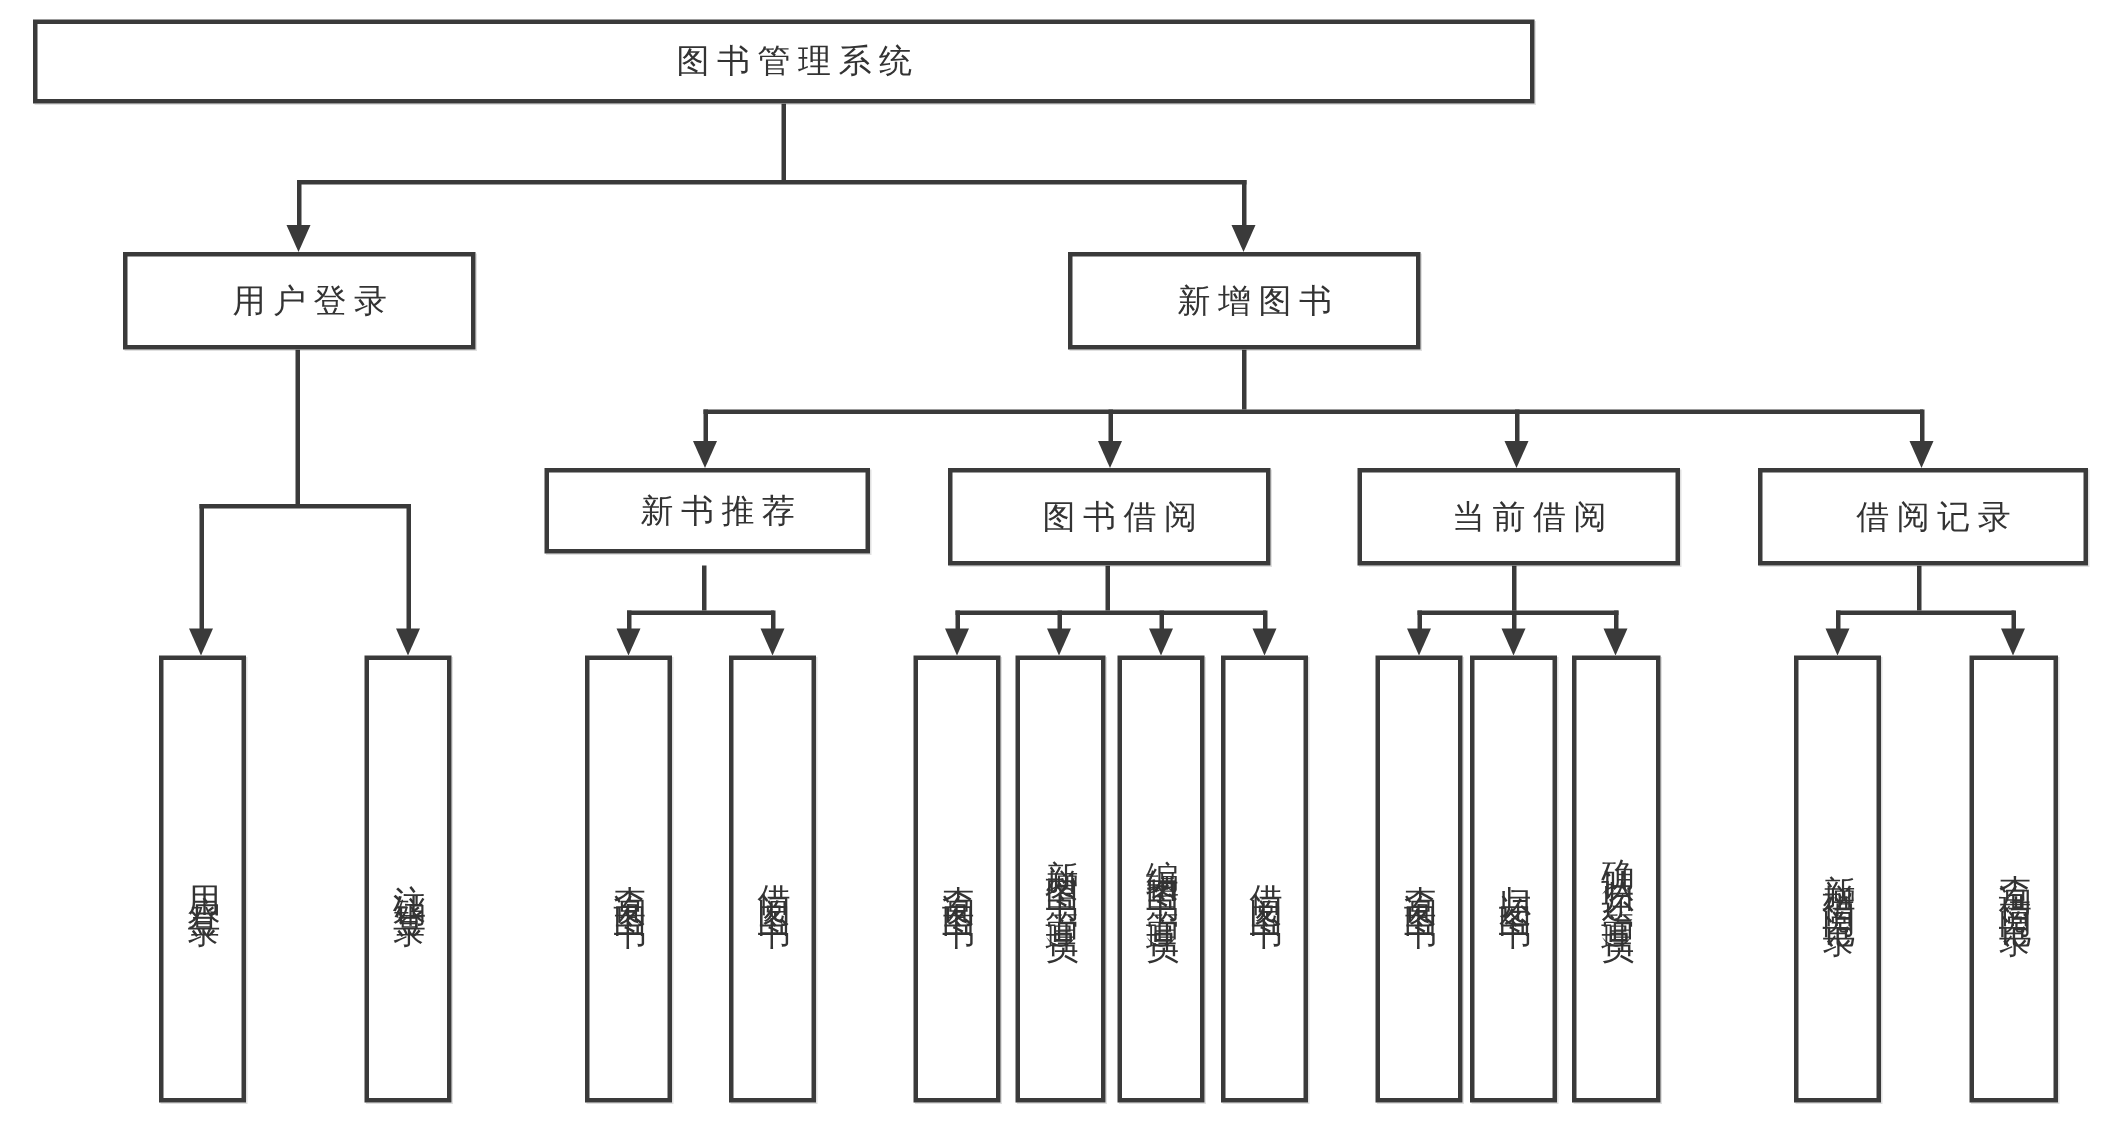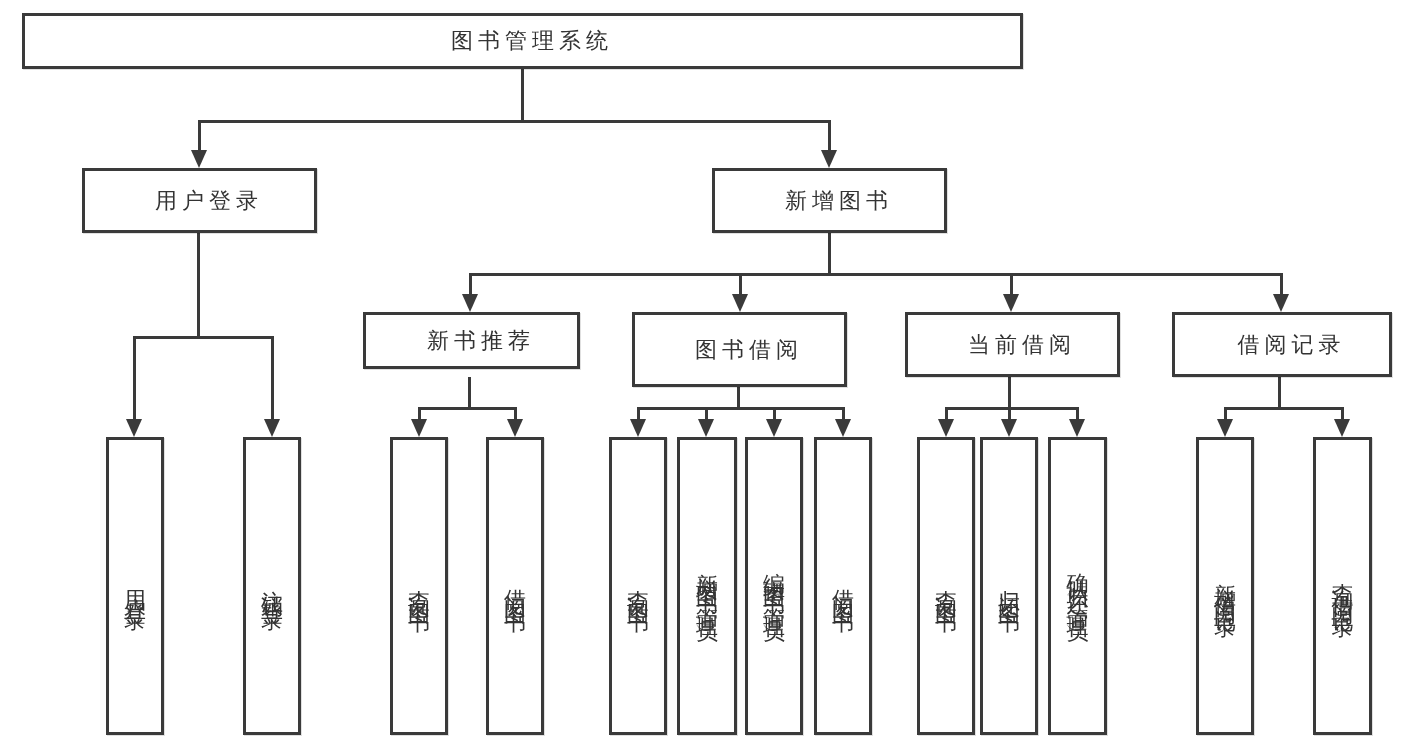--- a/index.html
+++ b/index.html
@@ -117,21 +117,21 @@
       <div class="line" style="left: 1340.5px; top: 407px; width: 3px; height: 14px;"></div>
       <div class="ahead" style="left: 1333.5px; top: 419px;"></div>
     </div>
 
   <div class="box hbox" style="left:22px; top:13px; width:1001px; height:56px;">图书管理系统</div>
 
   <div class="box hbox" style="left:82px; top:168px; width:235px; height:65px;">用户登录</div>
   <div class="box hbox" style="left:712px; top:168px; width:235px; height:65px;">新增图书</div>
 
   <div class="box hbox" style="left:363px; top:312px; width:217px; height:57px;">新书推荐</div>
-  <div class="box hbox" style="left:632px; top:312px; width:215px; height:75px;">图书借阅</div>
+  <div class="box hbox" style="left:632px; top:312px; width:215px; height:65px;">图书借阅</div>
   <div class="box hbox" style="left:1172px; top:312px; width:220px; height:65px;">借阅记录</div>
   <div class="box hbox" style="left:905px; top:312px; width:215px; height:65px;">当前借阅</div>
 
   <div class="box vbox" style="left:106px; top:437px; width:58px; height:298px;">用户登录</div>
   <div class="box vbox" style="left:243px; top:437px; width:58px; height:298px;">注销登录</div>
 
   <div class="box vbox" style="left:390px; top:437px; width:58px; height:298px;">查询图书</div>
   <div class="box vbox" style="left:486px; top:437px; width:58px; height:298px;">借阅图书</div>
 
   <div class="box vbox" style="left:609px; top:437px; width:58px; height:298px;">查询图书</div>

